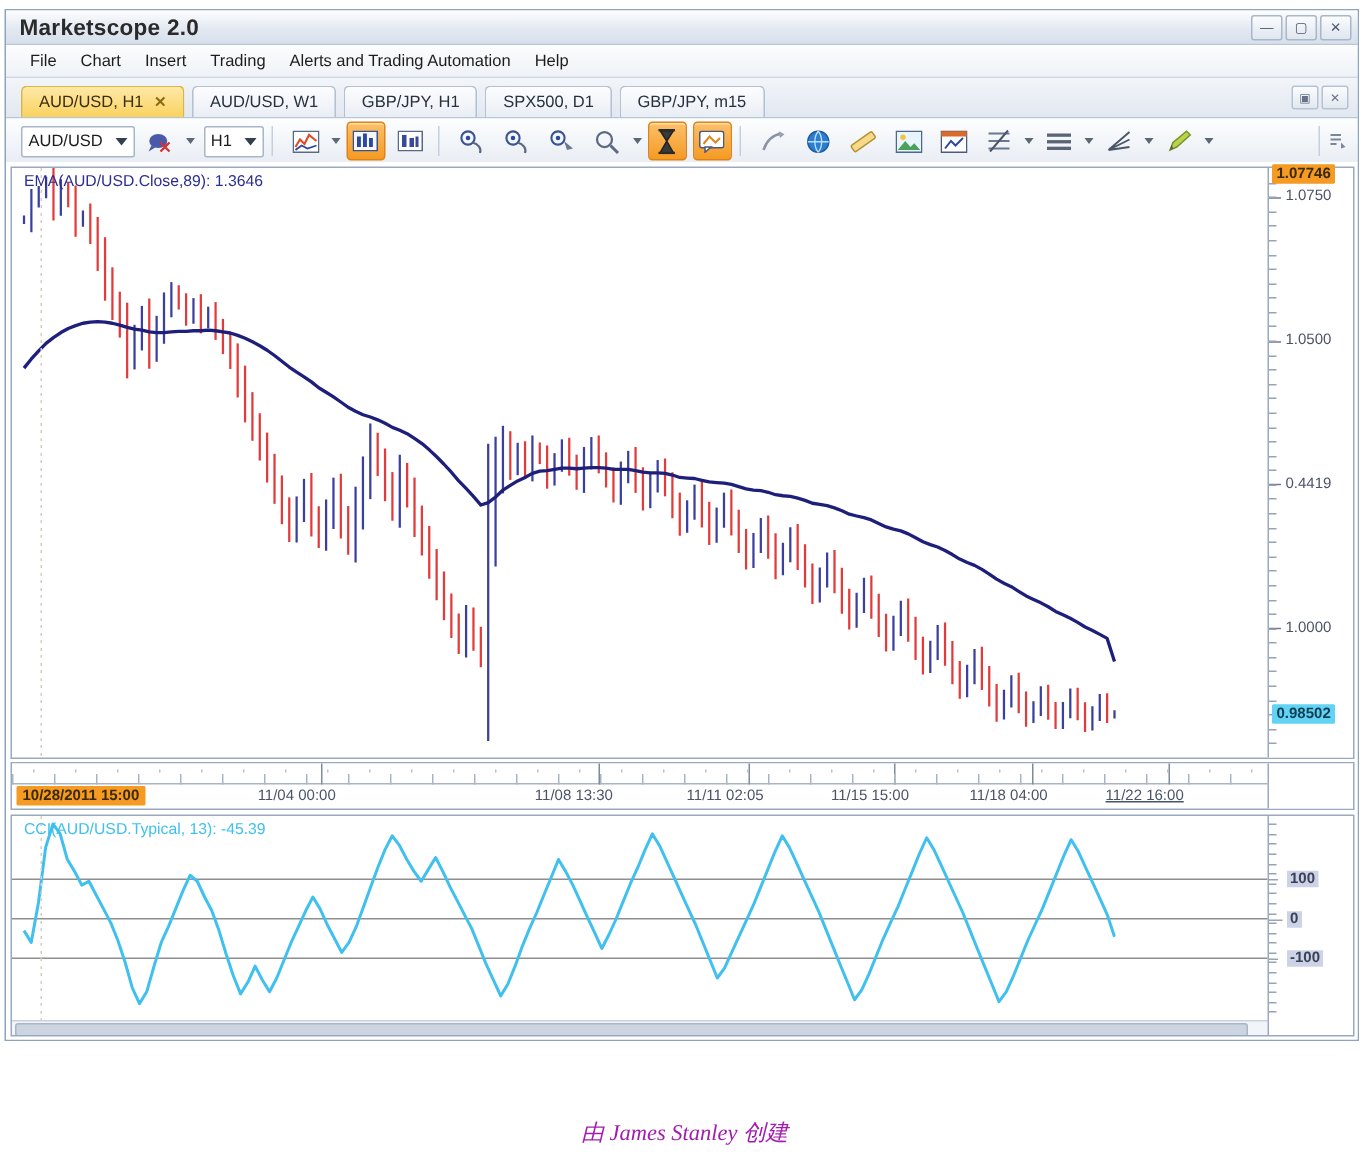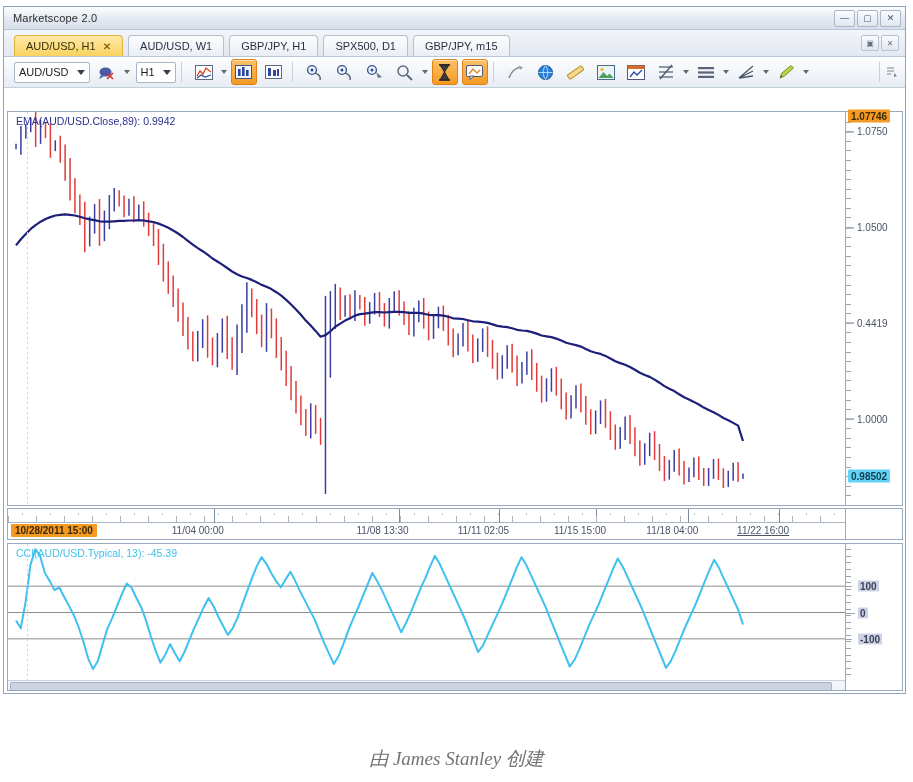--- a/index.html
+++ b/index.html
@@ -4,21 +4,21 @@
 <style>
   html,body{margin:0;padding:0;background:#ffffff;}
   body{width:913px;height:782px;font-family:"Liberation Sans",sans-serif;overflow:hidden;}
 
   .app{position:absolute;left:3px;top:6px;width:903px;height:688px;
        border:1px solid #8fa3bb;background:#ffffff;box-sizing:border-box;}
 
   
   .titlebar{height:22px;background:linear-gradient(#fdfdfe,#e3e9f2 55%,#d6dfeb);
             border-bottom:1px solid #b9c6d6;display:flex;align-items:center;position:relative;}
-  .title-text{font-size:11px;font-weight:normal;color:#2a2a2a;padding-left:9px;letter-spacing:.2px;}
+  .title-text{font-size:15px;font-weight:bold;color:#2a2a2a;padding-left:9px;letter-spacing:.2px;}
   .winbtns{position:absolute;right:4px;top:3px;display:flex;gap:2px;}
   .winbtn{width:19px;height:15px;border:1px solid #a9b7c8;background:linear-gradient(#fbfcfe,#dfe6ef);
           border-radius:2px;display:flex;align-items:center;justify-content:center;
           font-size:9px;color:#4a5668;line-height:1;}
 
   
   .menubar{height:21px;background:linear-gradient(#fdfdfe,#eef2f7);
            border-bottom:1px solid #cfd8e4;display:flex;align-items:center;padding-left:8px;}
   .menuitem{font-size:11px;color:#1d1d1d;padding:2px 8px;white-space:nowrap;}
 
@@ -88,36 +88,44 @@
           font-size:10px;padding:1px 4px;border-radius:1px;white-space:nowrap;}
   .time-yaxis{position:absolute;right:0;top:0;width:56px;bottom:0;border-left:1px solid #9aa9bd;background:#fff;}
   .vmarker{position:absolute;top:0;bottom:0;width:1px;
            background:repeating-linear-gradient(#d9ccc2 0 2px,transparent 2px 5px);}
   .hscroll{position:absolute;left:0;right:0;bottom:0;height:9px;background:#f1f4f8;border-top:1px solid #c9d2dd;}
   .hscroll-thumb{position:absolute;top:1px;height:7px;background:#cbd4e0;border:1px solid #aab5c4;border-radius:2px;}
 
   svg{display:block;}
 
   .caption{position:absolute;left:0;right:0;top:746px;text-align:center;
-           font-family:"Liberation Serif",serif;font-style:italic;font-size:19px;color:#737373;}
+           font-family:"Liberation Serif",serif;font-style:italic;font-size:15px;color:#a21caf;}
 </style>
 </head>
 <body>
 
 <div class="app">
 
   <div class="titlebar">
     <div class="title-text">Marketscope 2.0</div>
     <div class="winbtns">
       <div class="winbtn">—</div>
       <div class="winbtn">▢</div>
       <div class="winbtn">✕</div>
     </div>
   </div>
 
+  <div class="menubar">
+    <div class="menuitem">File</div>
+    <div class="menuitem">Chart</div>
+    <div class="menuitem">Insert</div>
+    <div class="menuitem">Trading</div>
+    <div class="menuitem">Alerts and Trading Automation</div>
+    <div class="menuitem">Help</div>
+  </div>
 
   <div class="tabstrip">
     <div class="tab active">
       <span>AUD/USD, H1</span>
       <span class="tab-close">✕</span>
     </div>
     <div class="tab">
       <span>AUD/USD, W1</span>
     </div>
     <div class="tab">
@@ -307,21 +315,21 @@
       <svg width="14" height="14" viewBox="0 0 14 14">
         <path d="M2 3 H9 M2 6 H9 M2 9 H6" stroke="#7b8698" stroke-width="1.2"></path>
         <path d="M9 8 L12 11 L9 12 Z" fill="#7b8698"></path>
       </svg>
     </div>
   </div>
 
   <div class="charts">
 
     <div class="pane price-pane">
-      <div class="pane-label lbl-ema">EMA(AUD/USD.Close,89): 0.9942</div>
+      <div class="pane-label lbl-ema">EMA(AUD/USD.Close,89): 1.3646</div>
 
       <div class="plot" id="price-plot">
         <div class="vmarker" style="left:19px"></div>
         <svg id="price-svg" width="840" height="393" viewBox="0 0 840 393" preserveAspectRatio="none">
             <line x1="8" y1="31.746731707317338" x2="8" y2="37.26790243902502" stroke="#3b3fa0" stroke-width="1.5"></line>
             <line x1="12.912162162162161" y1="13.956292682926346" x2="12.912162162162161" y2="42.78907317073276" stroke="#3b3fa0" stroke-width="1.5"></line>
             <line x1="17.824324324324323" y1="11.96253658536591" x2="17.824324324324323" y2="26.378926829268266" stroke="#3b3fa0" stroke-width="1.5"></line>
             <line x1="22.736486486486488" y1="5.827902439025081" x2="22.736486486486488" y2="20.24429268292664" stroke="#3b3fa0" stroke-width="1.5"></line>
             <line x1="27.64864864864865" y1="-0.12460975609707248" x2="27.64864864864865" y2="35.01534146341538" stroke="#e23b3b" stroke-width="1.5"></line>
             <line x1="32.56081081081081" y1="7.58202439024376" x2="32.56081081081081" y2="31.909682926830158" stroke="#3b3fa0" stroke-width="1.5"></line>

